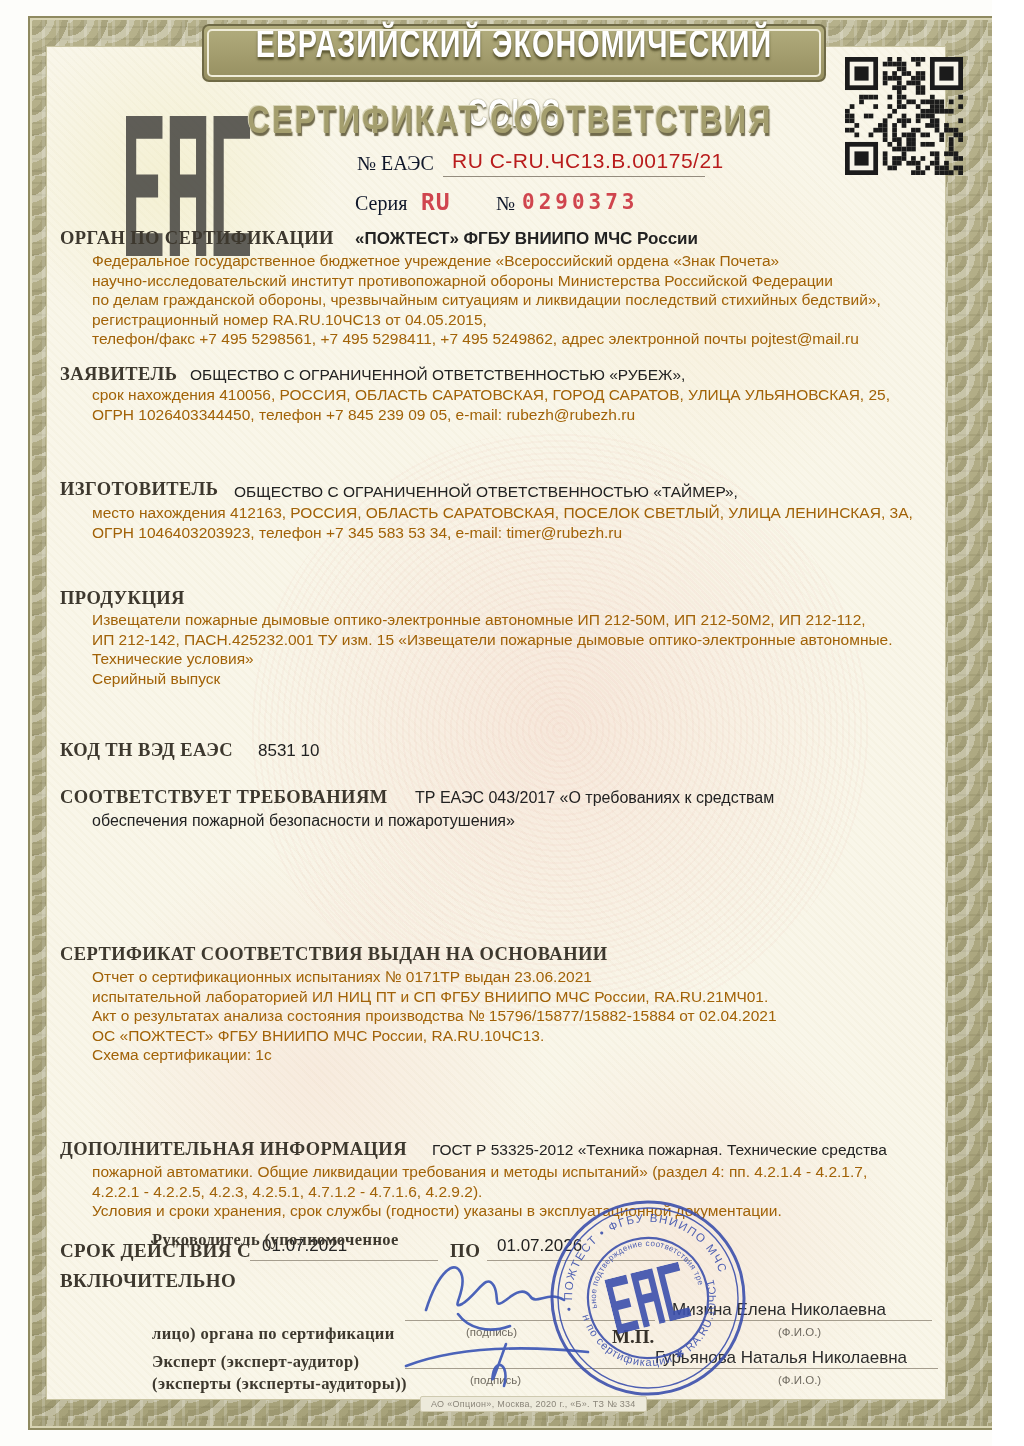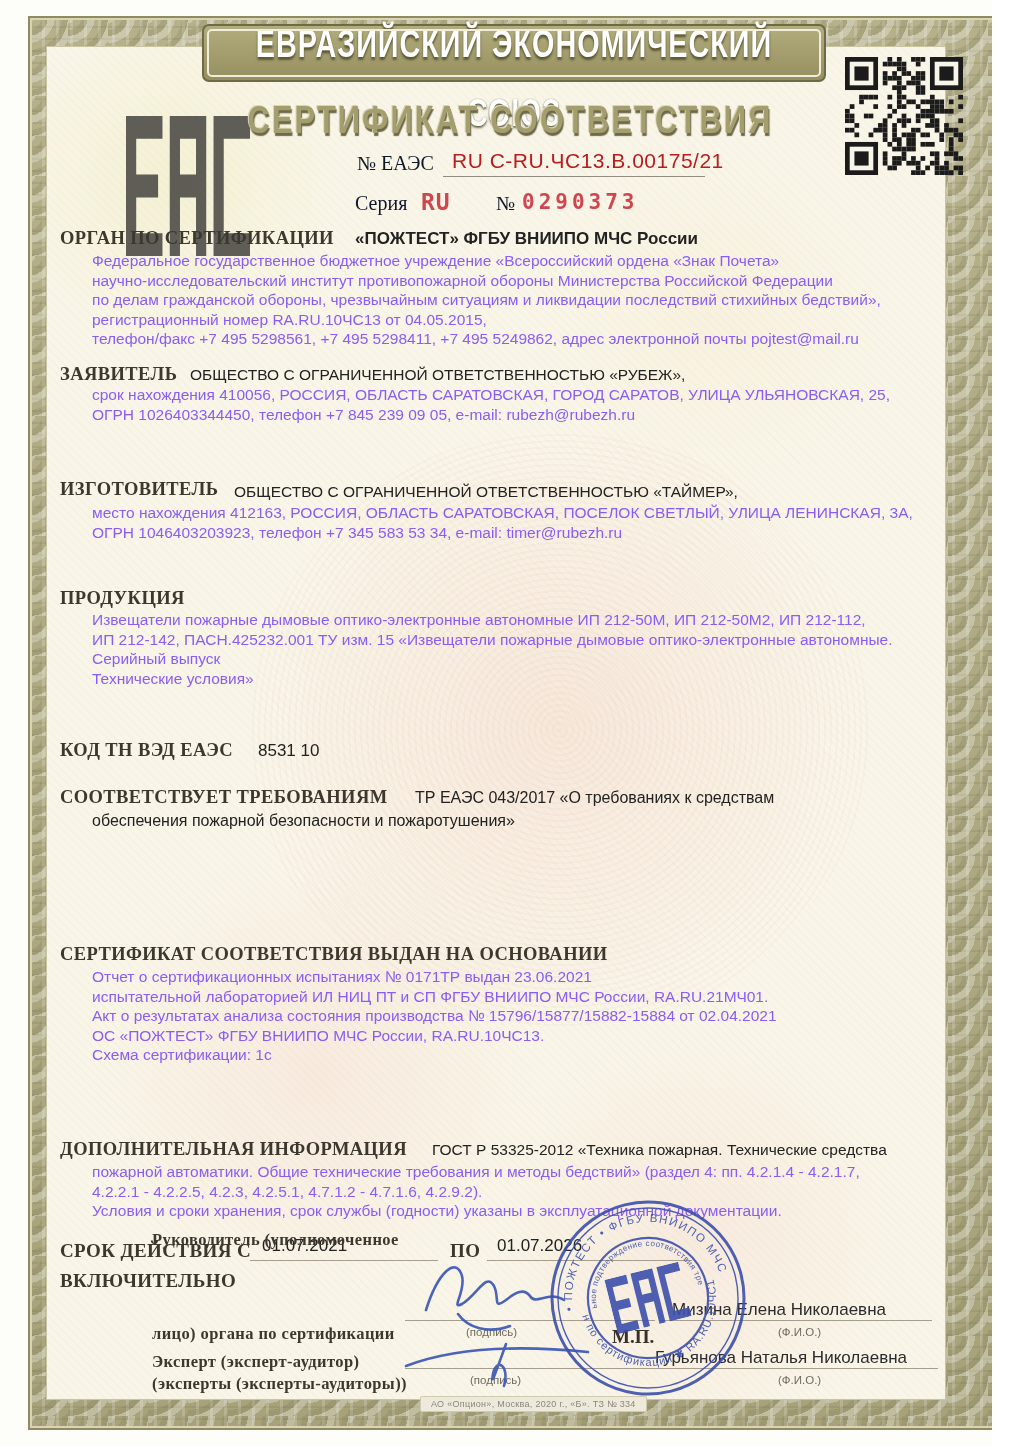--- a/index.html
+++ b/index.html
@@ -35,21 +35,21 @@
   .band .txt{display:inline-block;font-weight:bold;font-size:30px;letter-spacing:1px;color:#ffffff;
     transform:scale(.96,1.32);transform-origin:center;
     text-shadow:0 2px 2px rgba(80,75,40,.85), 0 0 1px #7c7650;}
   
   .doctitle{position:absolute;left:230px;top:98px;width:560px;text-align:center;z-index:3;}
   .doctitle .txt{display:inline-block;font-weight:bold;font-size:31px;letter-spacing:2px;color:#a49e6e;
     transform:scale(1,1.25);transform-origin:top center;
     text-shadow:-1px -1px 0 #d8d4b6, 1px 2px 1px #6f694b;}
   .h{position:absolute;font-family:"Liberation Serif",serif;font-weight:600;font-size:18.5px;
      color:#3d382e;letter-spacing:.4px;z-index:3;white-space:nowrap;}
-  .t{position:absolute;font-size:15.5px;line-height:19.5px;color:#8b5cf6;z-index:3;white-space:nowrap;}
+  .t{position:absolute;font-size:15.5px;line-height:19.5px;color:#a16207;z-index:3;white-space:nowrap;}
   .tv{position:absolute;font-size:16px;color:#222;z-index:3;white-space:nowrap;}
   .uline{position:absolute;border-bottom:1.5px solid #948c7e;z-index:2;}
   .red{color:#d0454e;}
   .num-label{position:absolute;font-family:"Liberation Serif",serif;font-size:20px;color:#0f172a;z-index:3;}
   .cert-no{position:absolute;font-size:21px;color:#b91c1c;letter-spacing:.5px;z-index:3;}
   .serial{position:absolute;font-family:"DejaVu Sans Mono",monospace;font-weight:bold;font-size:21px;
           letter-spacing:4px;z-index:3;}
   .cap{position:absolute;font-size:11.5px;color:#6f6a60;z-index:3;}
   .sigline{position:absolute;border-bottom:1px solid #a59d8e;z-index:2;}
   .name{position:absolute;font-size:17px;color:#2c2c2c;z-index:3;white-space:nowrap;}
@@ -332,22 +332,22 @@
   <div class="tv" style="left:234px;top:483px;font-size:15.5px">ОБЩЕСТВО С ОГРАНИЧЕННОЙ ОТВЕТСТВЕННОСТЬЮ «ТАЙМЕР»,</div>
   <div class="t" style="left:92px;top:503px">
     <div>место нахождения 412163, РОССИЯ, ОБЛАСТЬ САРАТОВСКАЯ, ПОСЕЛОК СВЕТЛЫЙ, УЛИЦА ЛЕНИНСКАЯ, 3А,</div>
     <div>ОГРН 1046403203923, телефон +7 345 583 53 34, e-mail: timer@rubezh.ru</div>
   </div>
 
   <div class="h" style="left:60px;top:588px">ПРОДУКЦИЯ</div>
   <div class="t" style="left:92px;top:610px">
     <div>Извещатели пожарные дымовые оптико-электронные автономные ИП 212-50М, ИП 212-50М2, ИП 212-112,</div>
     <div>ИП 212-142, ПАСН.425232.001 ТУ изм. 15 «Извещатели пожарные дымовые оптико-электронные автономные.</div>
+    <div>Технические условия»</div>
     <div>Серийный выпуск</div>
-    <div>Технические условия»</div>
   </div>
 
   <div class="h" style="left:60px;top:740px">КОД ТН ВЭД ЕАЭС</div>
   <div class="tv" style="left:258px;top:741px;font-size:17px">8531 10</div>
 
   <div class="h" style="left:60px;top:787px">СООТВЕТСТВУЕТ ТРЕБОВАНИЯМ</div>
   <div class="tv" style="left:415px;top:789px">ТР ЕАЭС 043/2017 «О требованиях к средствам</div>
   <div class="tv" style="left:92px;top:812px">обеспечения пожарной безопасности и пожаротушения»</div>
 
   <div class="h" style="left:60px;top:944px">СЕРТИФИКАТ СООТВЕТСТВИЯ  ВЫДАН НА ОСНОВАНИИ</div>
@@ -355,21 +355,21 @@
     <div>Отчет о сертификационных испытаниях № 0171ТР выдан 23.06.2021</div>
     <div>испытательной лабораторией ИЛ НИЦ ПТ и СП ФГБУ ВНИИПО МЧС России, RA.RU.21МЧ01.</div>
     <div>Акт о результатах анализа состояния производства № 15796/15877/15882-15884 от 02.04.2021</div>
     <div>ОС «ПОЖТЕСТ» ФГБУ ВНИИПО МЧС России, RA.RU.10ЧС13.</div>
     <div>Схема сертификации: 1с</div>
   </div>
 
   <div class="h" style="left:60px;top:1139px">ДОПОЛНИТЕЛЬНАЯ ИНФОРМАЦИЯ</div>
   <div class="tv" style="left:432px;top:1141px;font-size:15.5px">ГОСТ Р 53325-2012 «Техника пожарная. Технические средства</div>
   <div class="t" style="left:92px;top:1162px">
-    <div>пожарной автоматики. Общие технические требования и методы бедствий» (раздел 4: пп. 4.2.1.4 - 4.2.1.7,</div>
+    <div>пожарной автоматики. Общие ликвидации требования и методы испытаний» (раздел 4: пп. 4.2.1.4 - 4.2.1.7,</div>
     <div>4.2.2.1 - 4.2.2.5, 4.2.3, 4.2.5.1, 4.7.1.2 - 4.7.1.6, 4.2.9.2).</div>
     <div>Условия и сроки хранения, срок службы (годности) указаны в эксплуатационной документации.</div>
   </div>
 
   <div class="h" style="left:60px;top:1240px;font-size:19px">СРОК ДЕЙСТВИЯ С</div>
   <div class="tv" style="left:262px;top:1236px;font-size:17px">01.07.2021</div>
   <div class="uline" style="left:250px;top:1240px;width:188px;height:20px;border-color:#a59d8e"></div>
   <div class="h" style="left:450px;top:1240px;font-size:19px">ПО</div>
   <div class="tv" style="left:497px;top:1236px;font-size:17px">01.07.2026</div>
   <div class="uline" style="left:487px;top:1240px;width:205px;height:20px;border-color:#a59d8e"></div>

